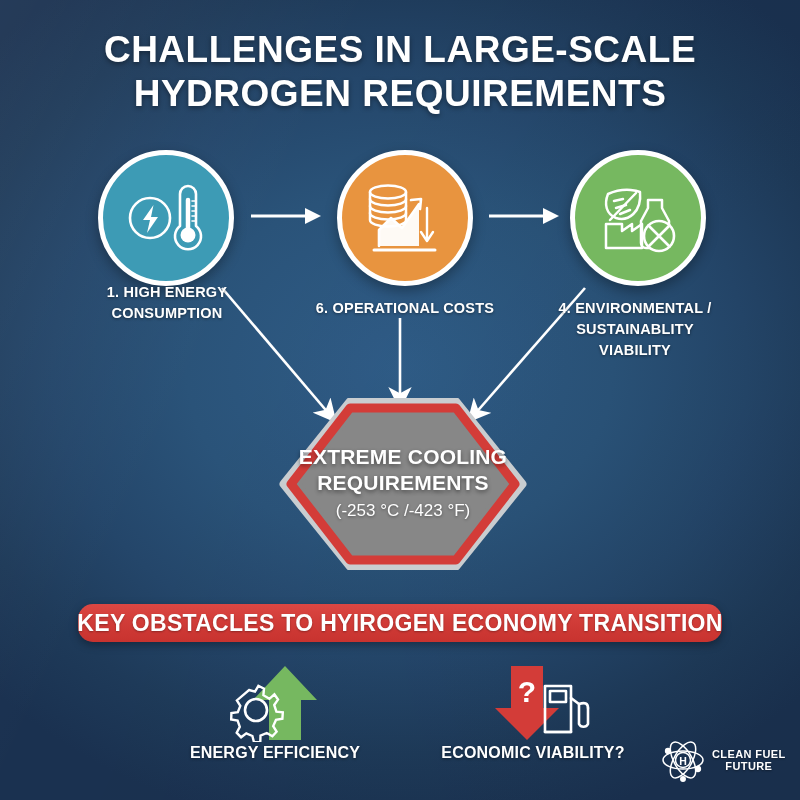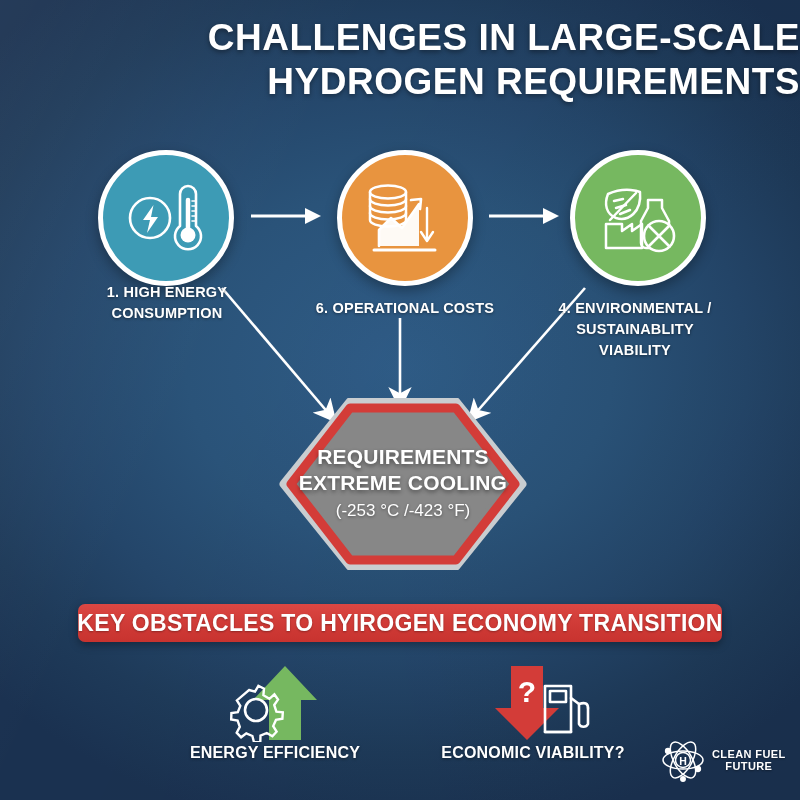--- a/index.html
+++ b/index.html
@@ -14,22 +14,22 @@
       radial-gradient(ellipse 560px 470px at 50% 46%, #2f5c87 0%, #2a5379 38%, #24466a 62%, #1e3a59 82%, #1a3150 100%);
     overflow:hidden;
   }
   #stage:after{
     content:"";position:absolute;inset:0;pointer-events:none;
     background:linear-gradient(115deg, rgba(255,255,255,.05) 0%, rgba(255,255,255,0) 32%, rgba(0,0,0,.05) 100%);
   }
 
   
   .title{
-    position:absolute;left:0;right:0;top:16px;
-    text-align:right;color:#ffffff;
+    position:absolute;left:0;right:0;top:28px;
+    text-align:center;color:#ffffff;
     font-size:37px;line-height:44px;font-weight:bold;
     letter-spacing:.5px;
     text-shadow:0 2px 5px rgba(0,0,0,.40);
     z-index:5;
   }
   .title .l2{display:block;}
 
   
   .circle{
     position:absolute;width:136px;height:136px;border-radius:50%;
@@ -76,21 +76,21 @@
   }
   .hextext .temp{
     color:#fff;font-size:17px;font-weight:normal;line-height:24px;margin-top:3px;
     text-shadow:0 1px 3px rgba(0,0,0,.4);
   }
 
   
   #banner{
     position:absolute;left:78px;top:604px;width:644px;height:38px;
     background:linear-gradient(180deg,#dc4743 0%,#cf3a36 55%,#c8332f 100%);
-    border-radius:7px;
+    border-radius:15px;
     box-shadow:0 3px 9px rgba(0,0,0,.35);
     display:flex;align-items:center;justify-content:center;
     z-index:5;
   }
   #banner span{
     color:#ffffff;font-size:23px;font-weight:bold;letter-spacing:.3px;
     text-shadow:0 1px 2px rgba(0,0,0,.3);
     white-space:nowrap;
   }
 
@@ -205,22 +205,22 @@
     <div>SUSTAINABLITY</div>
     <div>VIABILITY</div>
   </div>
 
   <svg id="hexwrap" width="250" height="172" viewBox="0 0 250 172">
     <polygon points="72,4 178,4 244,86 178,168 72,168 6,86" fill="#878787" stroke="#c9cdd0" stroke-width="9" stroke-linejoin="round"></polygon>
     <polygon points="72,10 178,10 237,86 178,162 72,162 13,86" fill="#878787" stroke="#d33c38" stroke-width="9" stroke-linejoin="round"></polygon>
     <polygon points="74,20 176,20 226,86 176,152 74,152 24,86" fill="#878787" stroke="none"></polygon>
   </svg>
   <div class="hextext">
+    <div class="l1">EXTREME COOLING</div>
     <div class="l1">REQUIREMENTS</div>
-    <div class="l1">EXTREME COOLING</div>
     <div class="temp">(-253 °C /-423 °F)</div>
   </div>
 
   <div id="banner">
     <span>KEY OBSTACLES TO HYIROGEN ECONOMY TRANSITION</span>
   </div>
 
   <div class="feature" id="feat1">
     <div class="art">
       <svg width="130" height="78" viewBox="0 0 130 78" style="margin-left:6px">

